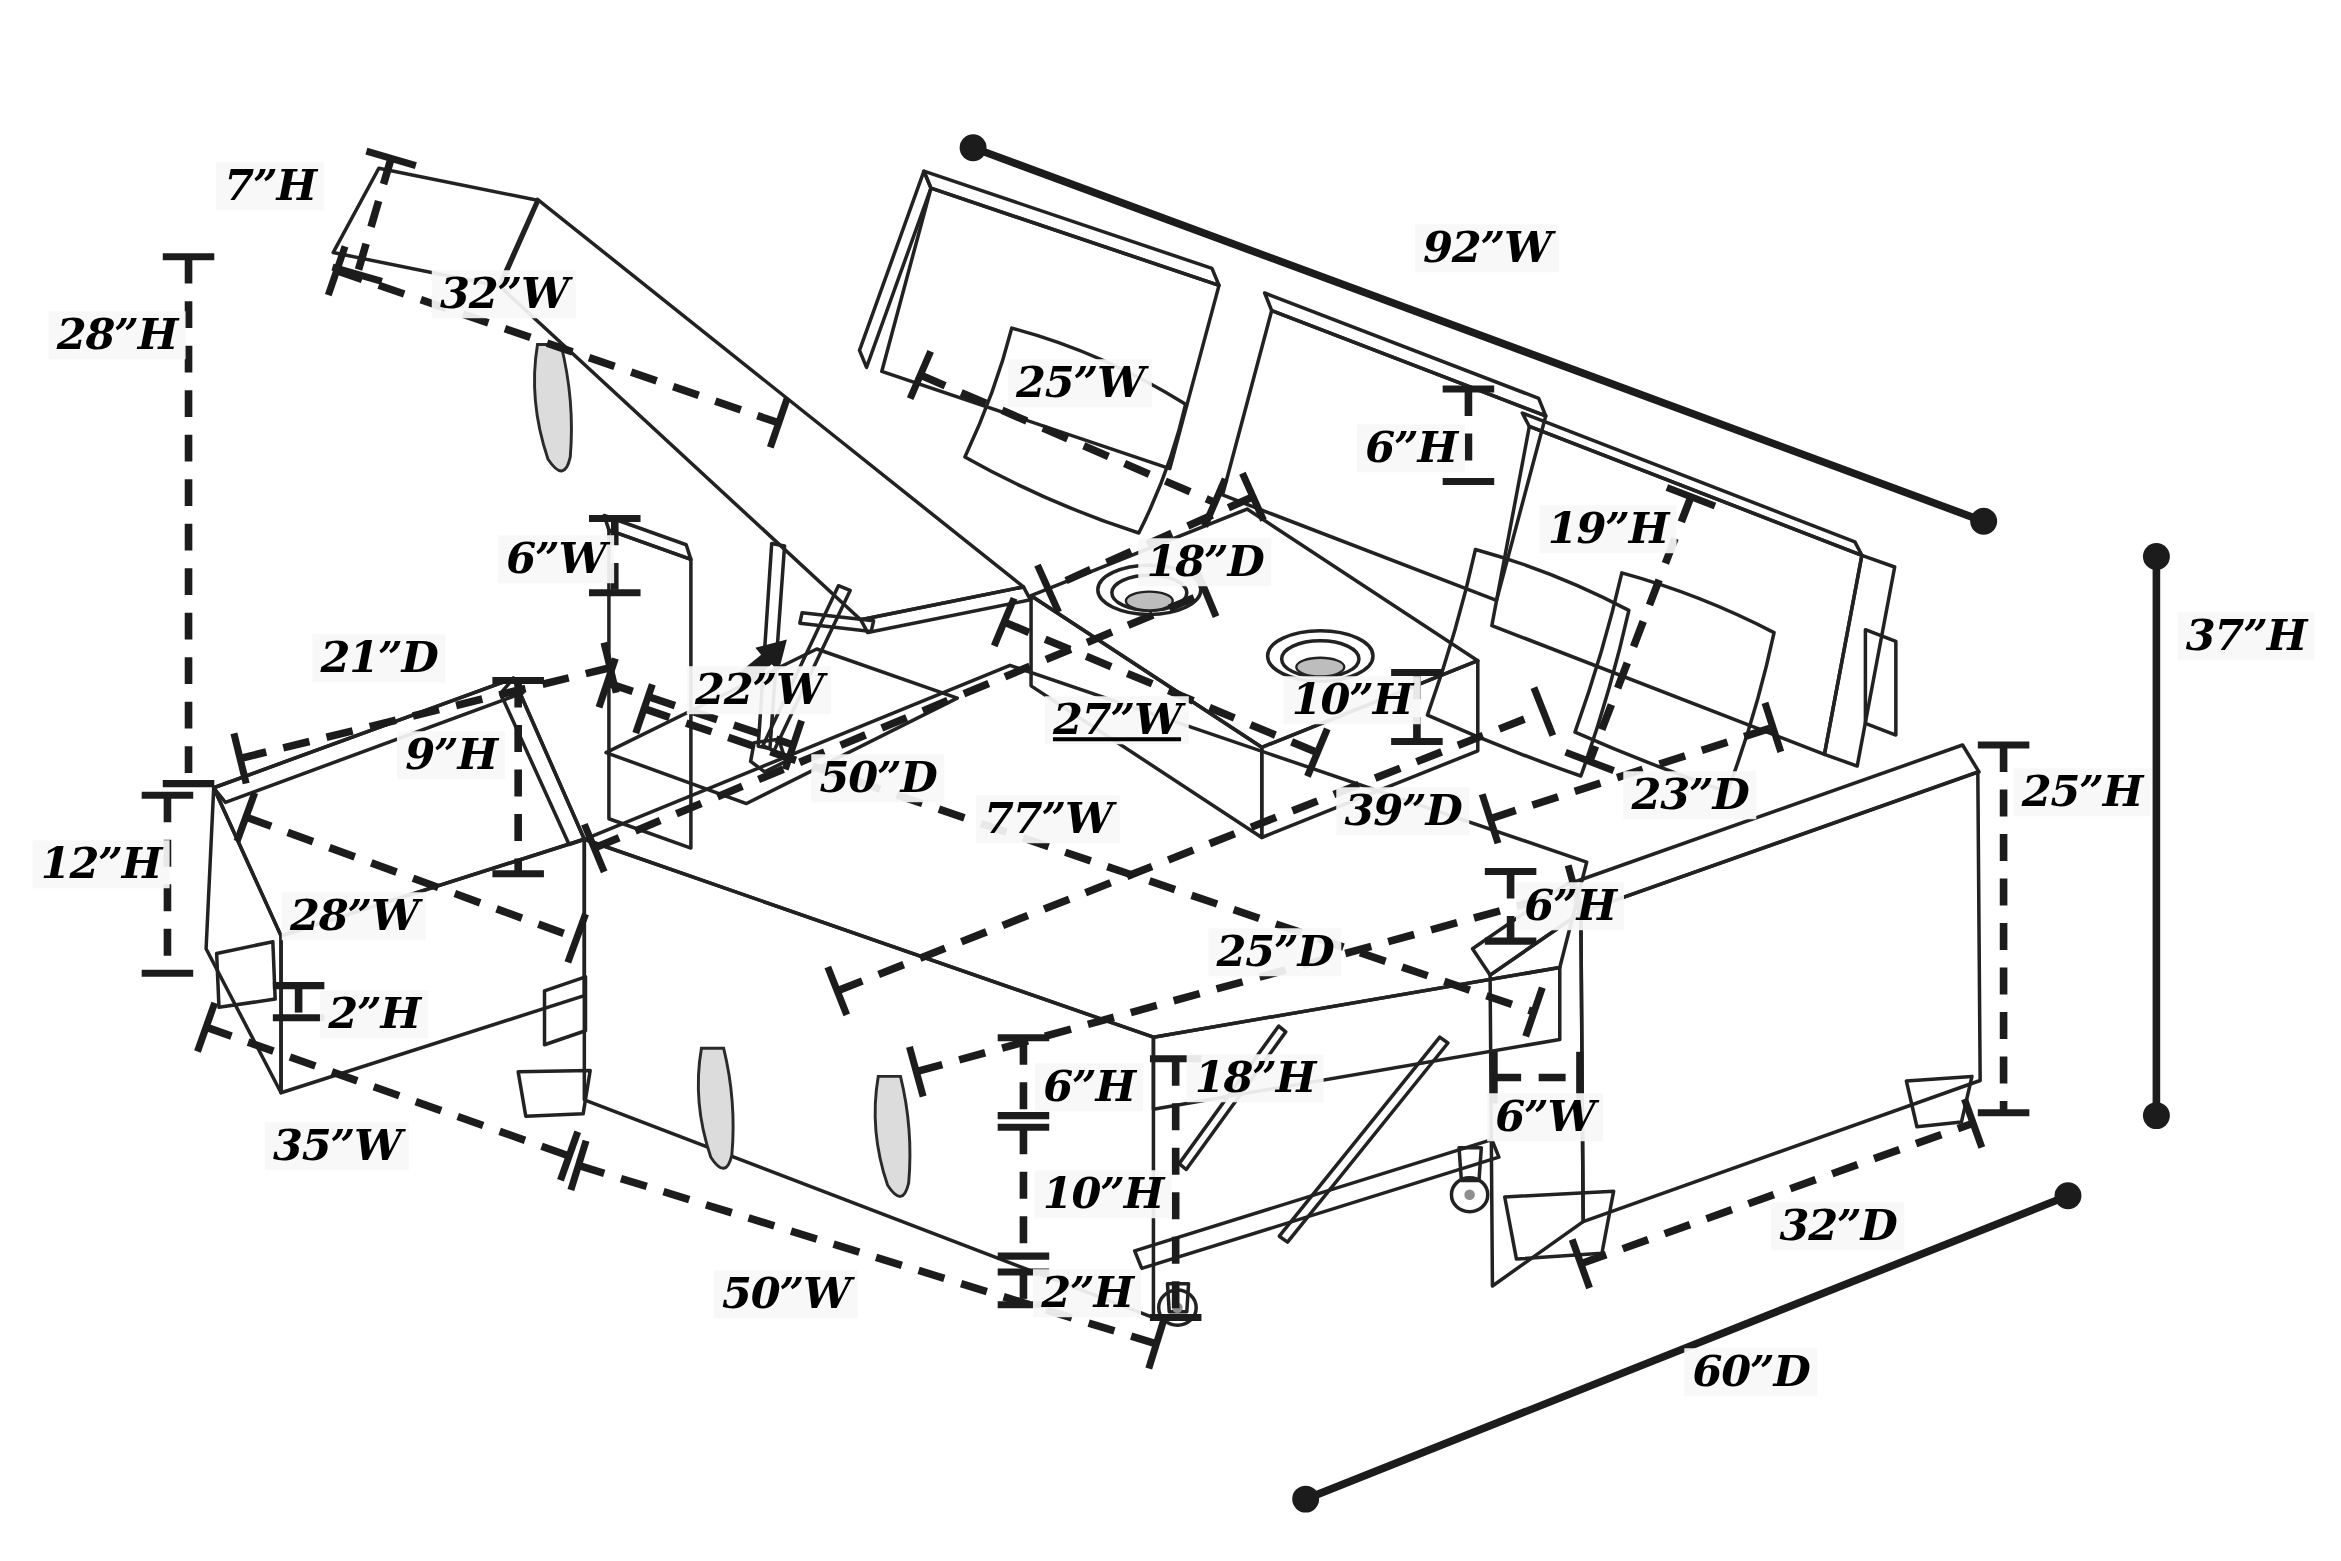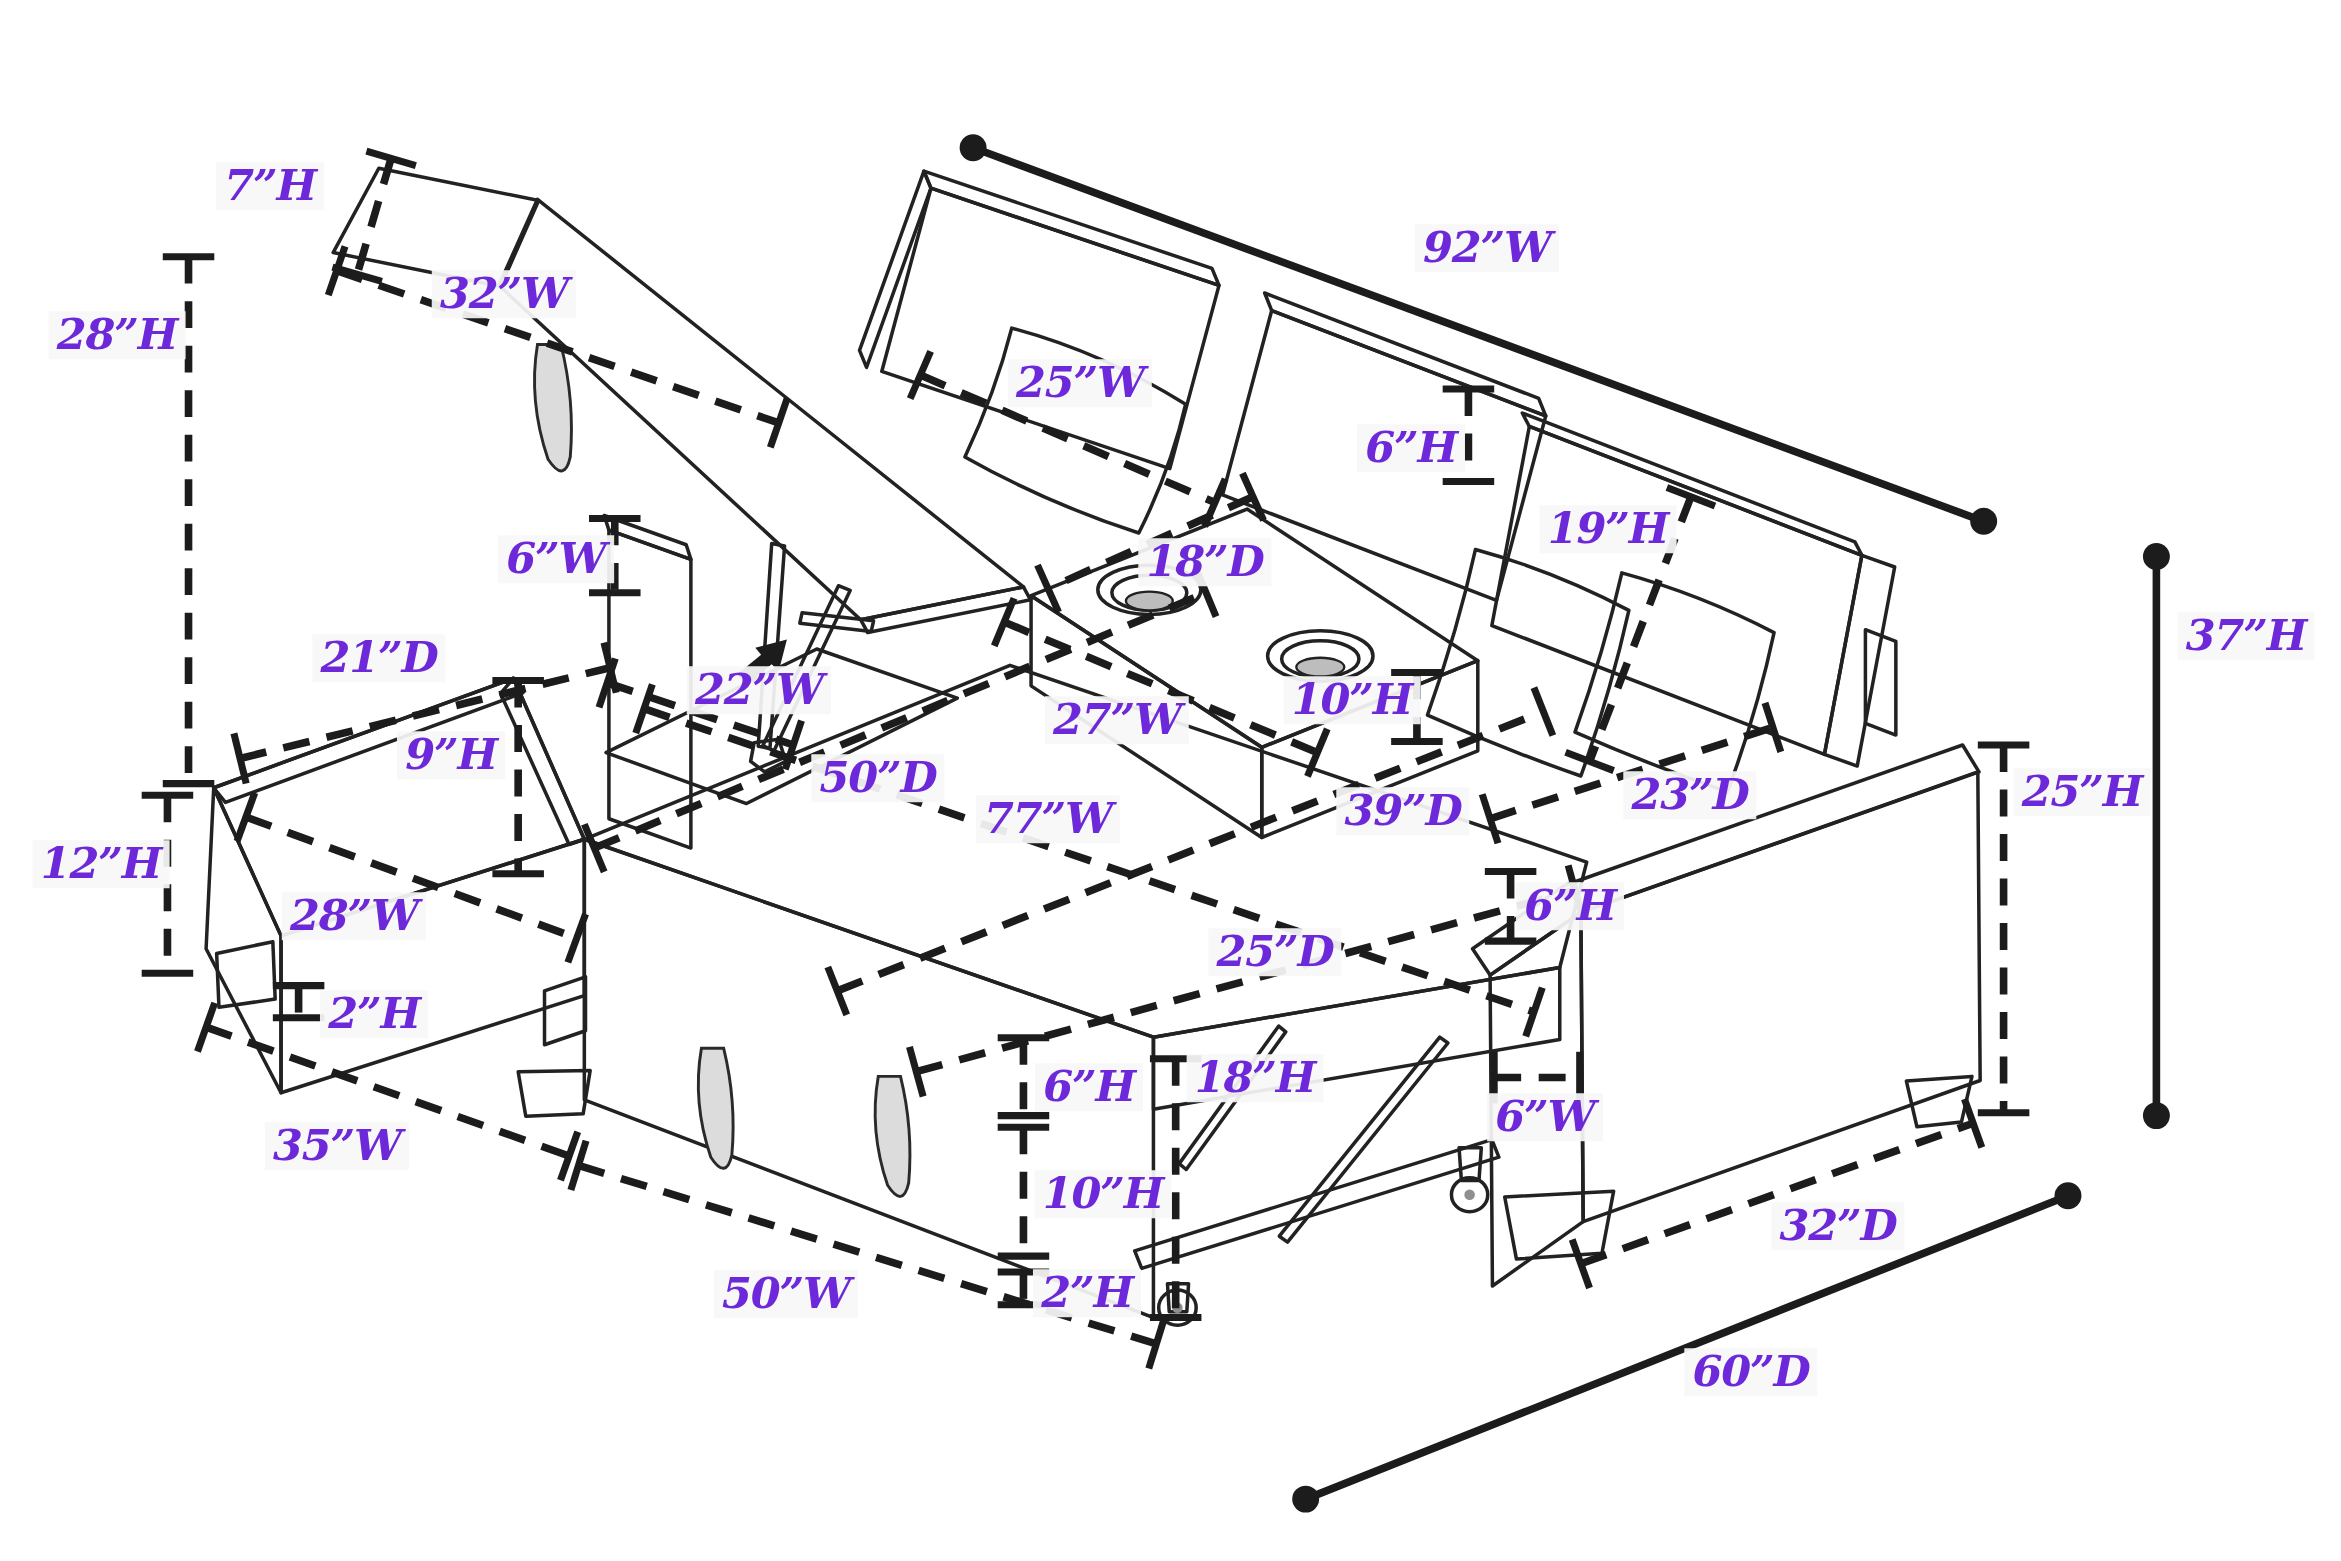--- a/index.html
+++ b/index.html
@@ -6,21 +6,21 @@
   body{width:2342px;height:1562px;position:relative;overflow:hidden;
        font-family:"DejaVu Serif", serif;}
   #stage{position:absolute;left:0;top:0;width:2342px;height:1562px;}
   #art{position:absolute;left:0;top:0;}
   #labels{position:absolute;left:0;top:0;width:100%;height:100%;pointer-events:none;}
   .dim-label{
     position:absolute;
     transform:translate(-50%,-50%);
     font-style:italic;font-weight:bold;font-size:43px;line-height:1.05;
     letter-spacing:-1.2px;
-    color:#6d28d9;
+    color:#000000;
     background:rgba(248,248,248,0.93);
     padding:1.2px 8.2px;
     white-space:nowrap;
     text-align:right;
   }
   svg *{vector-effect:none;}
   .edge{stroke:#222;stroke-width:6;stroke-linejoin:round;fill:none;}
 </style>
 </head>
 <body>
@@ -315,21 +315,21 @@
       <span class="dim-label" style="left: 504px; top: 294px;">32”W</span>
       <span class="dim-label" style="left: 1487px; top: 248px;">92”W</span>
       <span class="dim-label" style="left: 1080px; top: 383px;">25”W</span>
       <span class="dim-label" style="left: 1411px; top: 448px;">6”H</span>
       <span class="dim-label" style="left: 1608px; top: 529px;">19”H</span>
       <span class="dim-label" style="left: 1205px; top: 562px;">18”D</span>
       <span class="dim-label" style="left: 556px; top: 559px;">6”W</span>
       <span class="dim-label" style="left: 379px; top: 658px;">21”D</span>
       <span class="dim-label" style="left: 759px; top: 690px;">22”W</span>
       <span class="dim-label" style="left: 451px; top: 755px;">9”H</span>
-      <span class="dim-label" style="left: 1117px; top: 720px;">27”W</span>
+      <span class="dim-label" style="left: 1117px; top: 720px; text-decoration: underline;">27”W</span>
       <span class="dim-label" style="left: 1352px; top: 700px;">10”H</span>
       <span class="dim-label" style="left: 101px; top: 840px; margin-top: 24px;">12”H</span>
       <span class="dim-label" style="left: 878px; top: 778px;">50”D</span>
       <span class="dim-label" style="left: 1048px; top: 819px;">77”W</span>
       <span class="dim-label" style="left: 1403px; top: 811px;">39”D</span>
       <span class="dim-label" style="left: 1690px; top: 795px;">23”D</span>
       <span class="dim-label" style="left: 2246px; top: 636px;">37”H</span>
       <span class="dim-label" style="left: 2082px; top: 792px;">25”H</span>
       <span class="dim-label" style="left: 354px; top: 916px;">28”W</span>
       <span class="dim-label" style="left: 1570px; top: 906px;">6”H</span>

